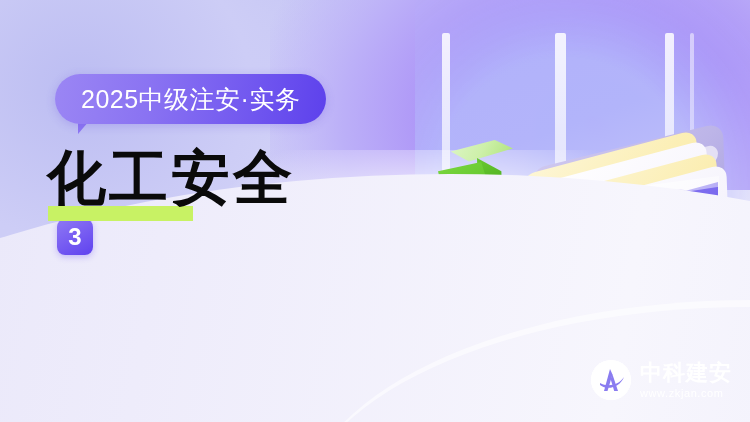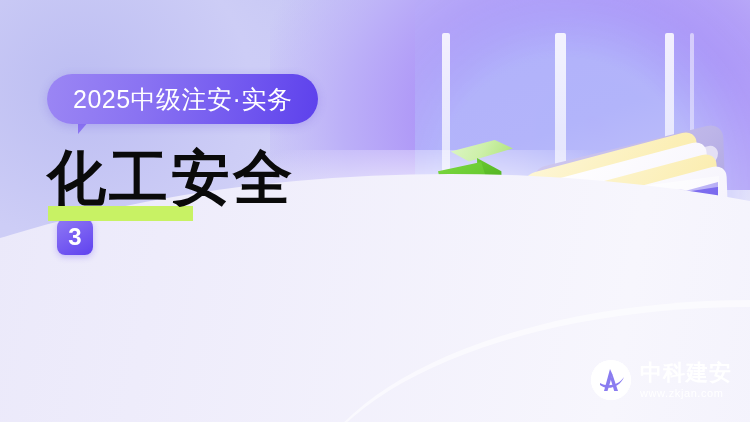--- a/index.html
+++ b/index.html
@@ -219,21 +219,21 @@
     border-left: 20px solid #ffffff;
     border-top: 12px solid transparent;
     border-bottom: 12px solid transparent;
     transform: rotate(27deg);
     filter: drop-shadow(0 0 1px rgba(255,255,255,.6));
   }
 
   
   .badge-pill {
     position: absolute;
-    left: 47px; top: 74px;
+    left: 55px; top: 74px;
     padding: 0 26px;
     height: 50px;
     display: flex; align-items: center;
     border-radius: 25px;
     background: linear-gradient(100deg, #9b86f4 0%, #8a73f2 35%, #6f55ef 75%, #5d41ec 100%);
     box-shadow: 0 2px 10px rgba(96,70,220,.22);
   }
   .badge-pill span {
     color: #ffffff;
     font-size: 25px;

